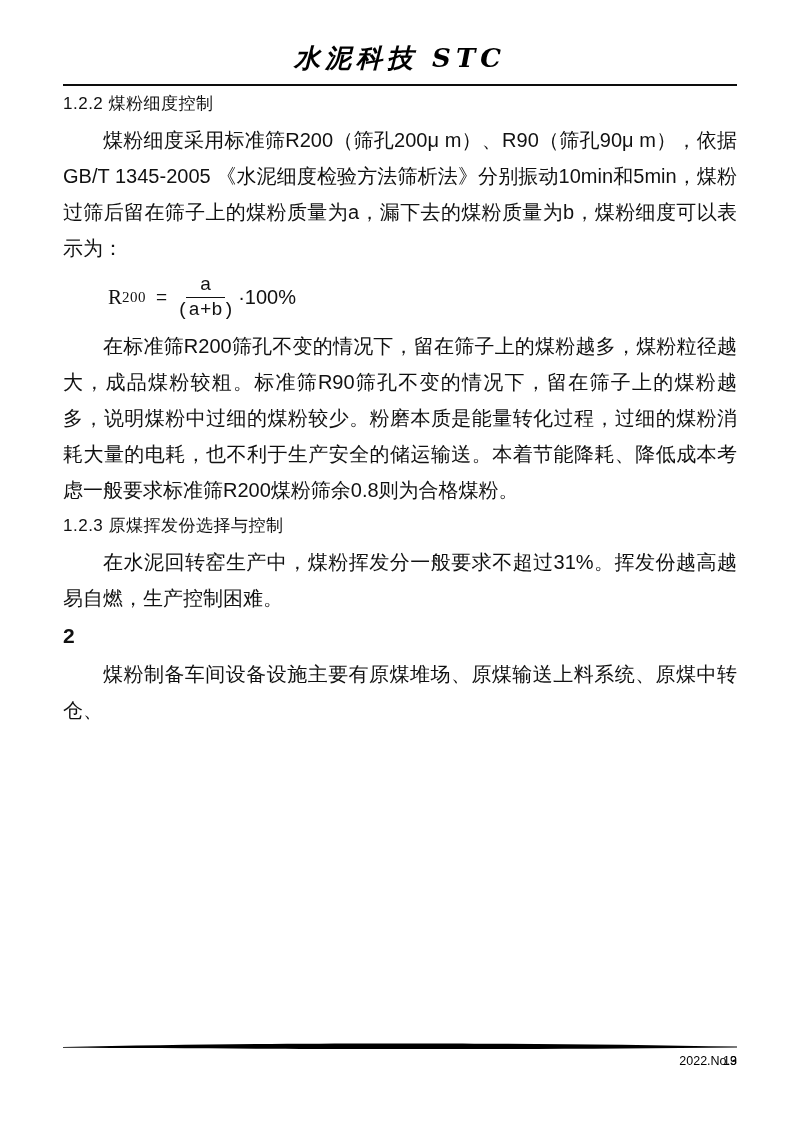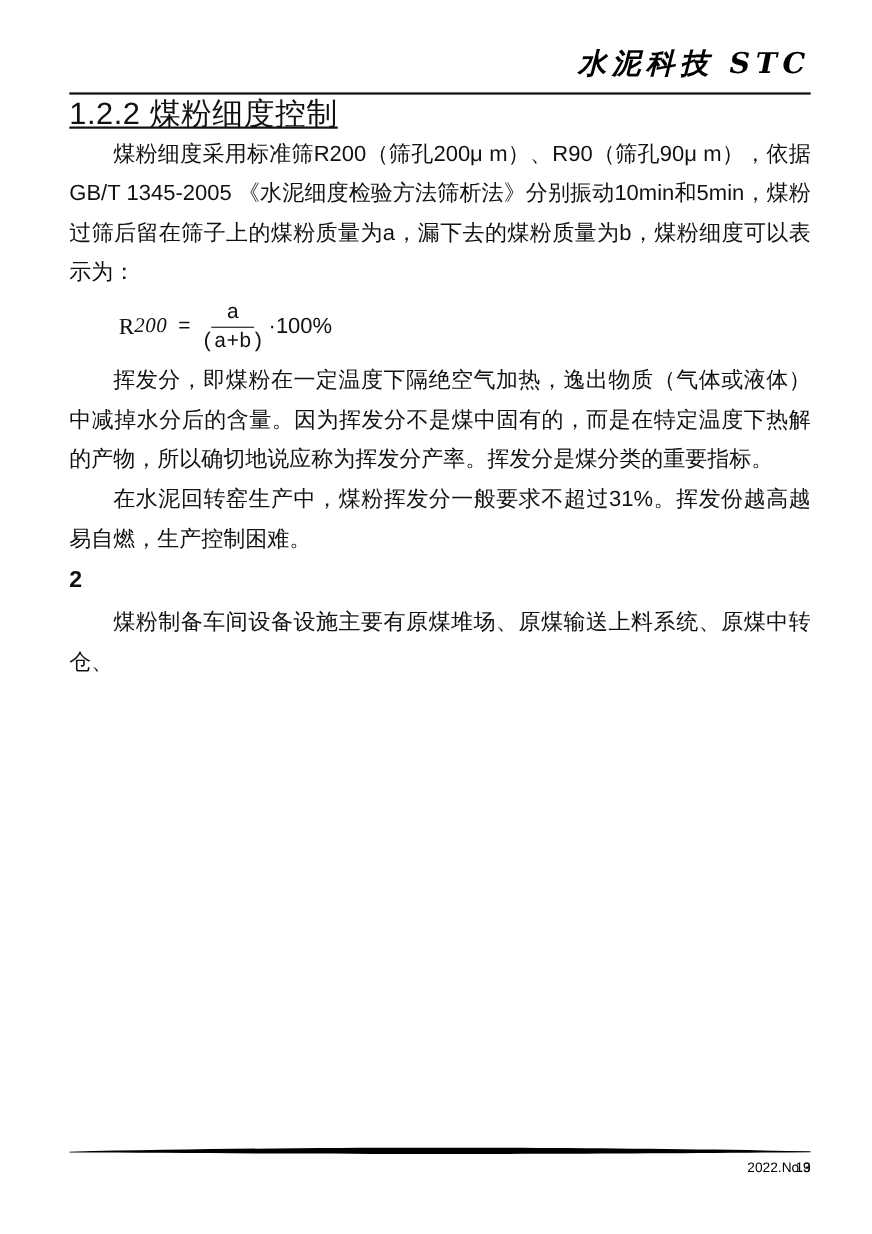--- a/index.html
+++ b/index.html
@@ -13,69 +13,67 @@
     height: 1122px;
     margin: 0 auto;
     background: #ffffff;
     box-sizing: border-box;
     padding: 40px 56px 0 63px;
     font-family: "Liberation Sans", sans-serif;
     color: #111111;
     overflow: hidden;
   }
   .journal-header {
-    text-align: right;
+    text-align: center;
     font-family: "DejaVu Serif", "Liberation Serif", serif;
     font-style: italic;
     font-weight: bold;
     font-size: 26px;
     letter-spacing: 5px;
     line-height: 36px;
     color: #000;
   }
   .header-rule {
     border: none;
     border-top: 2.5px solid #0d0d0d;
     margin: 8px 0 0 0;
   }
   .body-text {
     font-size: 20px;
     line-height: 36px;
     text-align: justify;
   }
   .sec-heading {
-    font-size: 28px;
+    font-size: 17px;
     line-height: 36px;
     font-weight: normal;
     margin: 0;
     letter-spacing: 0.5px;
-    text-decoration: underline;
   }
   .para {
     margin: 0;
     text-indent: 2em;
   }
   .formula-row {
     height: 62px;
     display: flex;
     align-items: center;
     padding-left: 45px;
     text-indent: 0;
     font-size: 20px;
   }
   .formula-symbol {
     font-family: "Liberation Serif", serif;
     font-size: 21px;
   }
   .formula-sub {
     font-family: "Liberation Serif", serif;
-    font-size: 19px;
+    font-size: 15px;
     vertical-align: -4px;
     letter-spacing: 0.5px;
-    font-style: italic;
   }
   .formula-eq {
     margin: 0 10px;
     font-size: 19px;
   }
   .frac {
     display: inline-flex;
     flex-direction: column;
     align-items: center;
     font-size: 19px;
@@ -152,23 +150,24 @@
       <span class="formula-symbol">R</span>
         <span class="formula-sub">200</span>
       <span class="formula-eq">=</span>
       <span class="frac">
         <span class="num">a</span>
         <span class="den">(a+b)</span>
       </span>
       <span class="formula-factor">·100%</span>
     </div>
 
+    <p class="para">在标准筛R200筛孔不变的情况下，留在筛子上的煤粉越多，煤粉粒径越大，成品煤粉较粗。标准筛R90筛孔不变的情况下，留在筛子上的煤粉越多，说明煤粉中过细的煤粉较少。粉磨本质是能量转化过程，过细的煤粉消耗大量的电耗，也不利于生产安全的储运输送。本着节能降耗、降低成本考虑一般要求标准筛R200煤粉筛余0.8则为合格煤粉。</p>
 
+    <h3 class="sec-heading">1.2.3 原煤挥发份选择与控制</h3>
 
-    <p class="para">挥发分，即煤粉在一定温度下隔绝空气加热，逸出物质（气体或液体）中减掉水分后的含量。因为挥发分不是煤中固有的，而是在特定温度下热解的产物，所以确切地说应称为挥发分产率。挥发分是煤分类的重要指标。</p>
 
     <p class="para">在水泥回转窑生产中，煤粉挥发分一般要求不超过31%。挥发份越高越易自燃，生产控制困难。</p>
 
 
 
     <h2 class="chapter-heading">
       <span class="chapter-num">2</span>
     </h2>
 
     <p class="para">煤粉制备车间设备设施主要有原煤堆场、原煤输送上料系统、原煤中转仓、</p>

